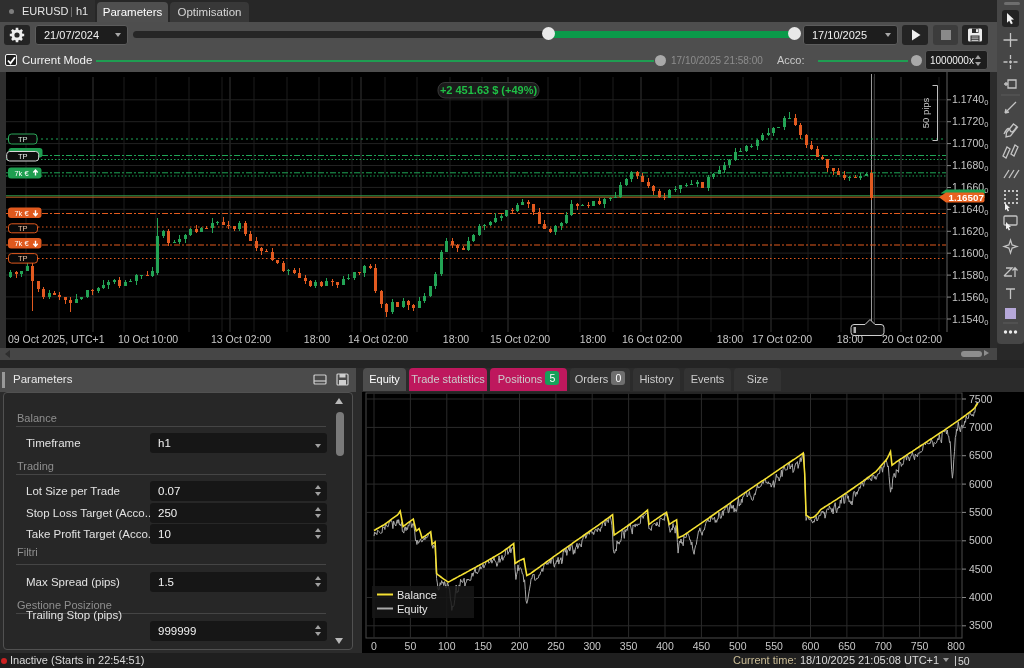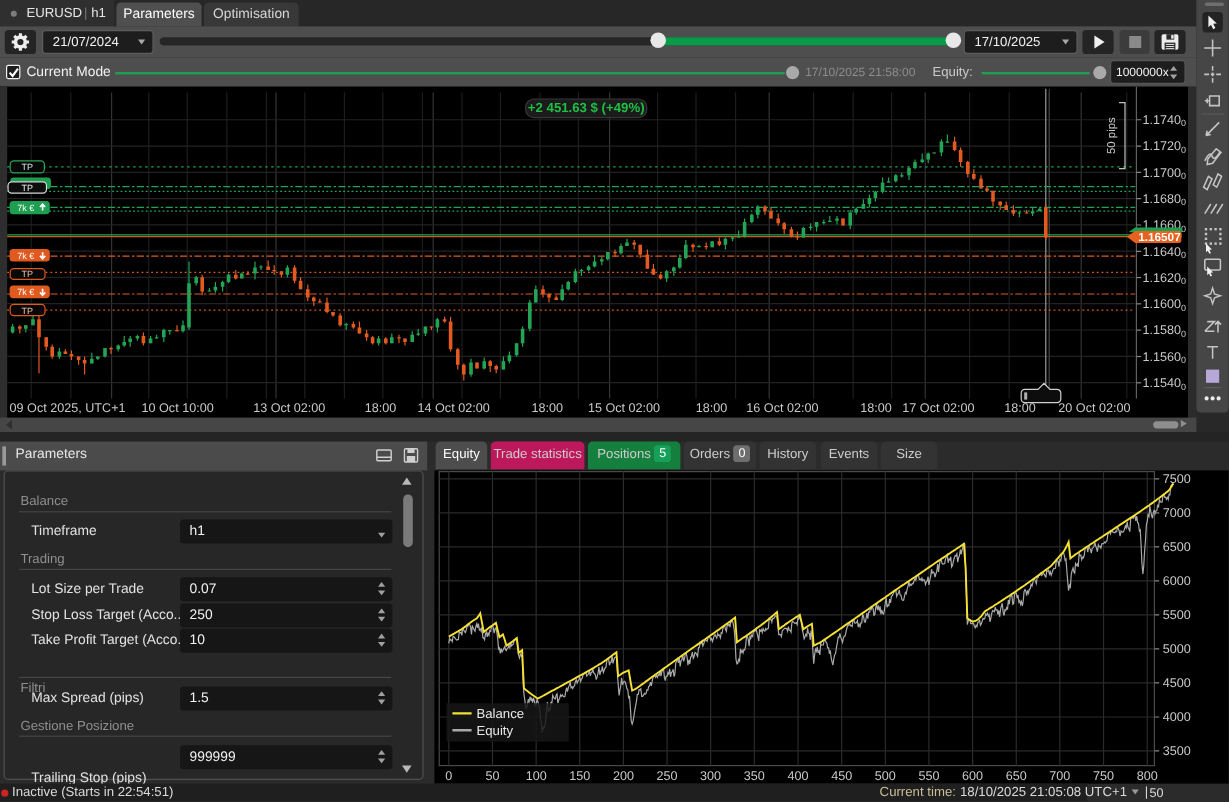--- a/index.html
+++ b/index.html
@@ -83,21 +83,21 @@
 <div class="abs vrow"></div>
 <div class="abs" style="left:5px;top:54px;width:12px;height:12px;background:#1d1d1d;border:1.4px solid #f2f2f2;border-radius:2px">
     <svg width="9" height="9" style="margin:0.5px">
       <path d="M1 4.5l2.5 2.8L8 1.2" stroke="#fff" stroke-width="1.8" fill="none"></path>
     </svg>
   </div>
 <div class="abs" style="left:22px;top:54px;font-size:11.5px;color:#f2f2f2">Current Mode</div>
 <div class="gdot" style="left:96px;top:59.5px;width:558px"></div>
 <div class="circle" style="left:655px;top:55px;width:11px;height:11px;background:#a9a9a9"></div>
 <div class="abs" style="left:671px;top:55px;font-size:10px;color:#8d8d8d">17/10/2025 21:58:00</div>
-<div class="abs" style="left:777px;top:54px;font-size:11px;color:#cacaca">Equity:</div>
+<div class="abs" style="left:777px;top:54px;font-size:11px;color:#cacaca">Acco:</div>
 <div class="gdot" style="left:818px;top:59.5px;width:90px"></div>
 <div class="circle" style="left:911px;top:55px;width:11px;height:11px;background:#a9a9a9"></div>
 <div class="spin" style="left:925px;top:50px;width:63px;height:20px;font-size:10.5px;line-height:18px;padding-left:4px"><span style="font-size:10px">1000000x</span><div class="spinner" style="top:3.5px">
       <div class="spup"></div>
       <div class="spdn"></div>
     </div></div>
 
 <div class="abs" style="left:0;top:72px;width:990px;height:288px">
 <svg width="990" height="288" viewBox="0 0 990 288">
 <rect x="0" y="0" width="990" height="288" fill="#000"></rect>
@@ -295,42 +295,42 @@
 <div class="plabel abs" style="left:26px;top:507px">Stop Loss Target (Acco...</div>
 <div class="pinput abs" style="top:503px">250<div class="spinner">
       <div class="spup"></div>
       <div class="spdn"></div>
     </div></div>
 <div class="plabel abs" style="left:26px;top:528px">Take Profit Target (Acco...</div>
 <div class="pinput abs" style="top:524px">10<div class="spinner">
       <div class="spup"></div>
       <div class="spdn"></div>
     </div></div>
-<div class="sect abs" style="left:17px;top:568px">Filtri</div>
+<div class="sect abs" style="left:17px;top:546px">Filtri</div>
 <div class="rule abs" style="left:16px;top:564px;width:310px"></div>
 <div class="plabel abs" style="left:26px;top:576px">Max Spread (pips)</div>
 <div class="pinput abs" style="top:572px">1.5<div class="spinner">
       <div class="spup"></div>
       <div class="spdn"></div>
     </div></div>
 <div class="sect abs" style="left:17px;top:599px">Gestione Posizione</div>
 <div class="rule abs" style="left:16px;top:613px;width:310px"></div>
-<div class="plabel abs" style="left:26px;top:643px">Trailing Stop (pips)</div>
+<div class="plabel abs" style="left:26px;top:609px">Trailing Stop (pips)</div>
 <div class="pinput abs" style="top:621px">999999<div class="spinner">
       <div class="spup"></div>
       <div class="spdn"></div>
     </div></div>
 <div class="abs" style="left:335px;top:398px;width:0;height:0;border-left:4.5px solid transparent;border-right:4.5px solid transparent;border-bottom:6px solid #b8b8b8"></div>
 <div class="abs" style="left:336px;top:412px;width:8px;height:44px;background:#7a7a7a;border-radius:4px"></div>
 <div class="abs" style="left:335px;top:638px;width:0;height:0;border-left:4.5px solid transparent;border-right:4.5px solid transparent;border-top:6px solid #b8b8b8"></div>
 
 <div class="abs rtabs">
 <div class="rtab" style="left:1px;width:43px;background:#4d4d4d;color:#fff">Equity</div>
 <div class="rtab" style="left:47px;width:78px;background:#be185d;color:#ccc">Trade statistics</div>
-<div class="rtab" style="left:128px;width:77px;background:#15803d;color:#ccc">Positions <span class="badge" style="background:#17A05A">5</span></div>
+<div class="rtab" style="left:128px;width:77px;background:#be185d;color:#ccc">Positions <span class="badge" style="background:#17A05A">5</span></div>
 <div class="rtab" style="left:208px;width:60px;background:#333;color:#ccc">Orders <span class="badge" style="background:#6e6e6e">0</span></div>
 <div class="rtab" style="left:271px;width:47px;background:#333;color:#ccc">History</div>
 <div class="rtab" style="left:322px;width:47px;background:#333;color:#ccc">Events</div>
 <div class="rtab" style="left:372px;width:47px;background:#333;color:#ccc">Size</div>
 </div>
 
 <div class="abs" style="left:362px;top:392px;width:662px;height:261px;background:#000">
 <svg width="662" height="261" viewBox="0 0 662 261">
 <rect x="4" y="1" width="596" height="245" fill="#000" stroke="#4a4a4a"></rect>
 <g stroke="#2b2b2b" stroke-width="1">

